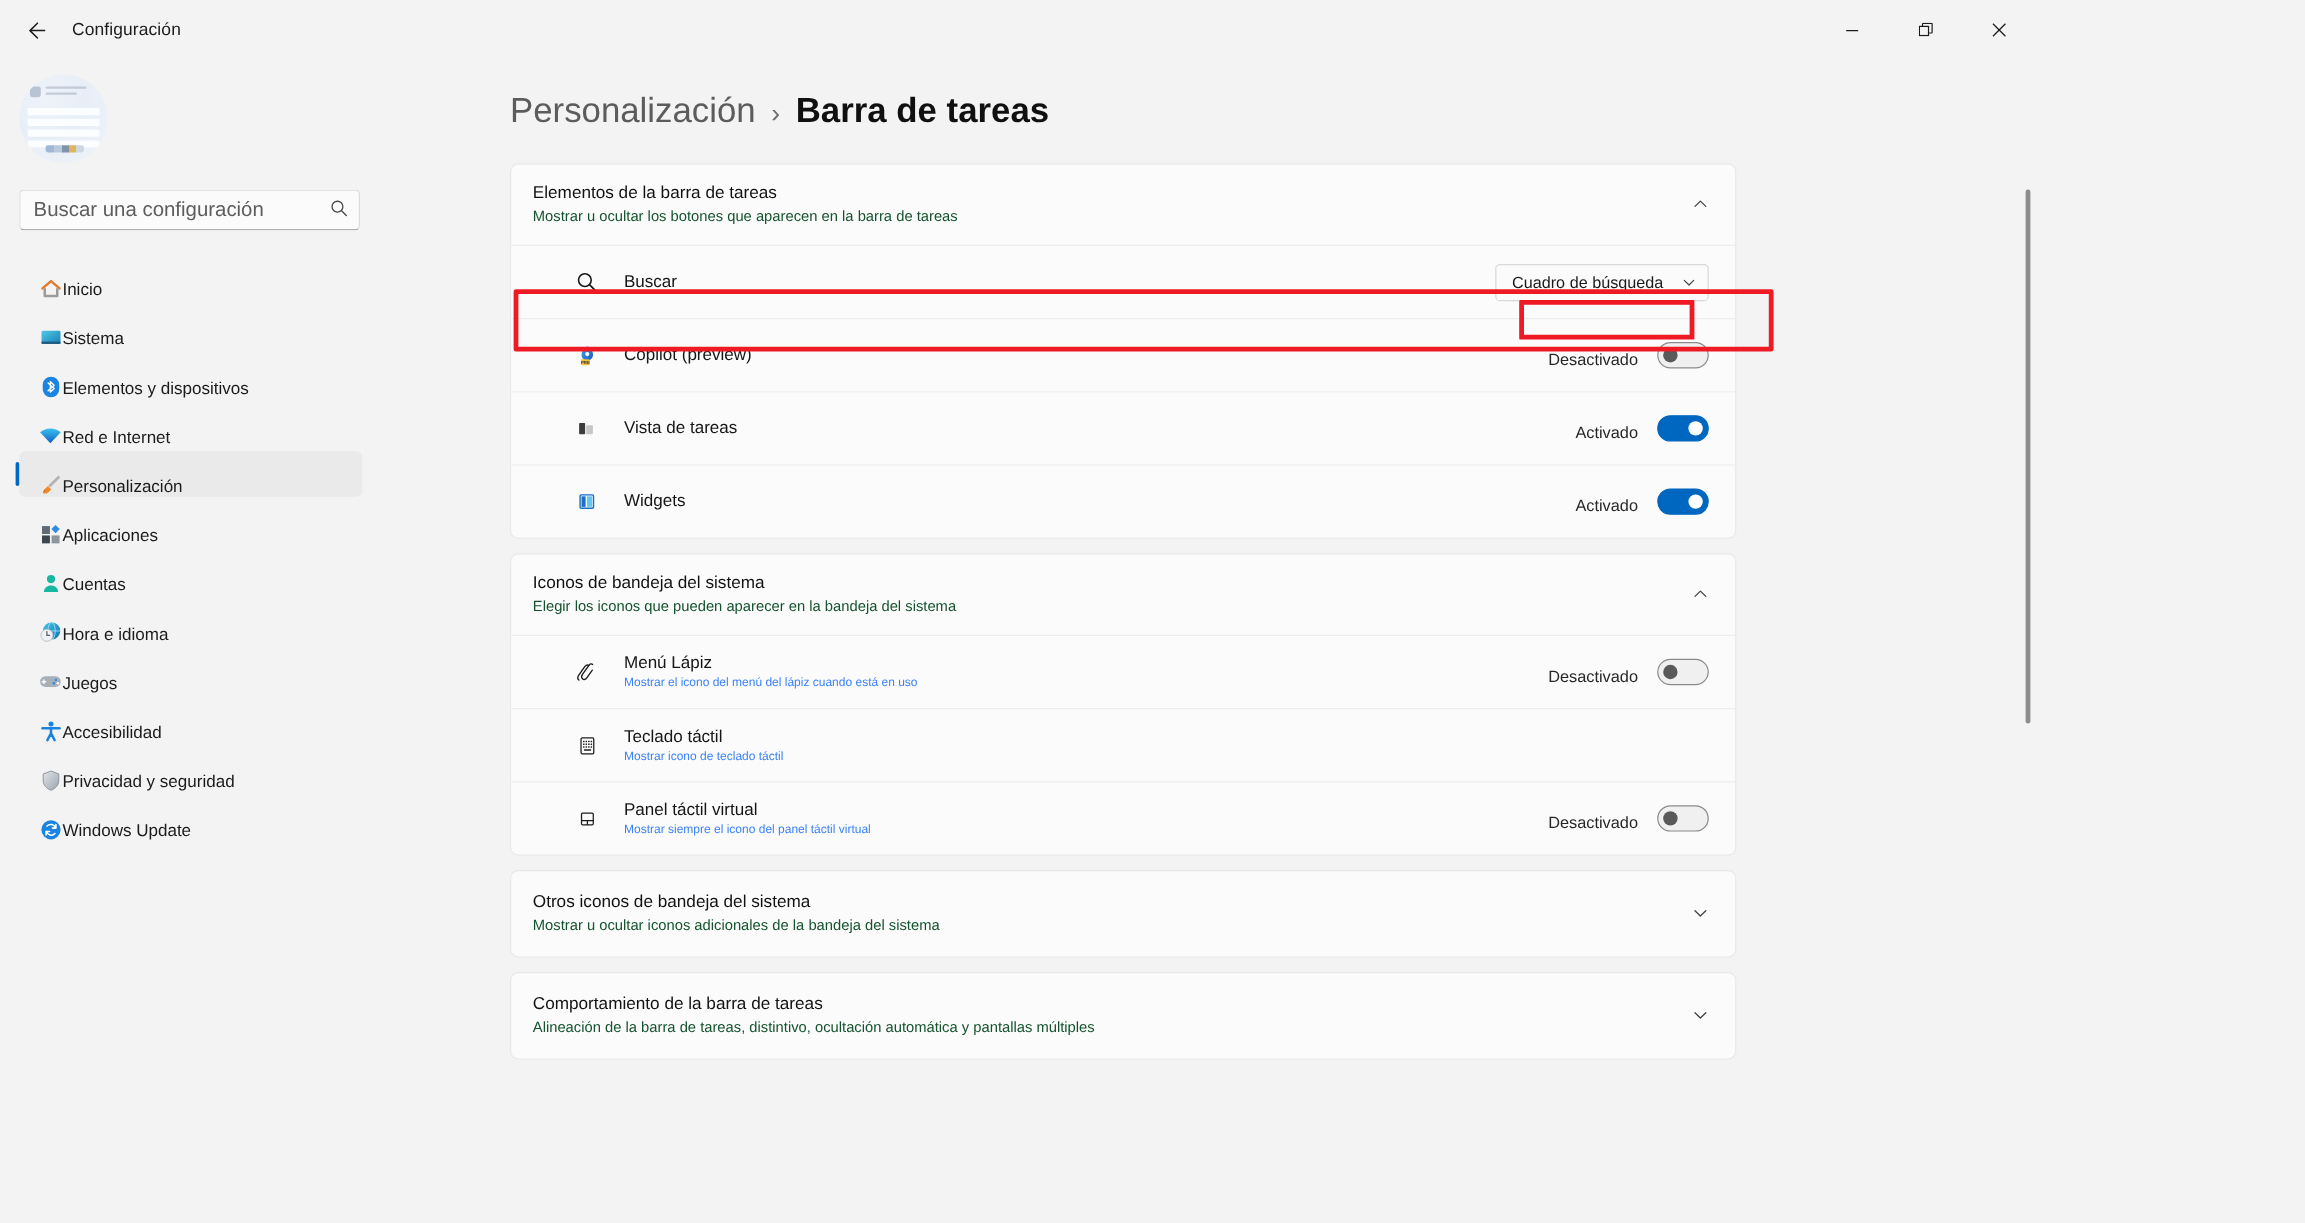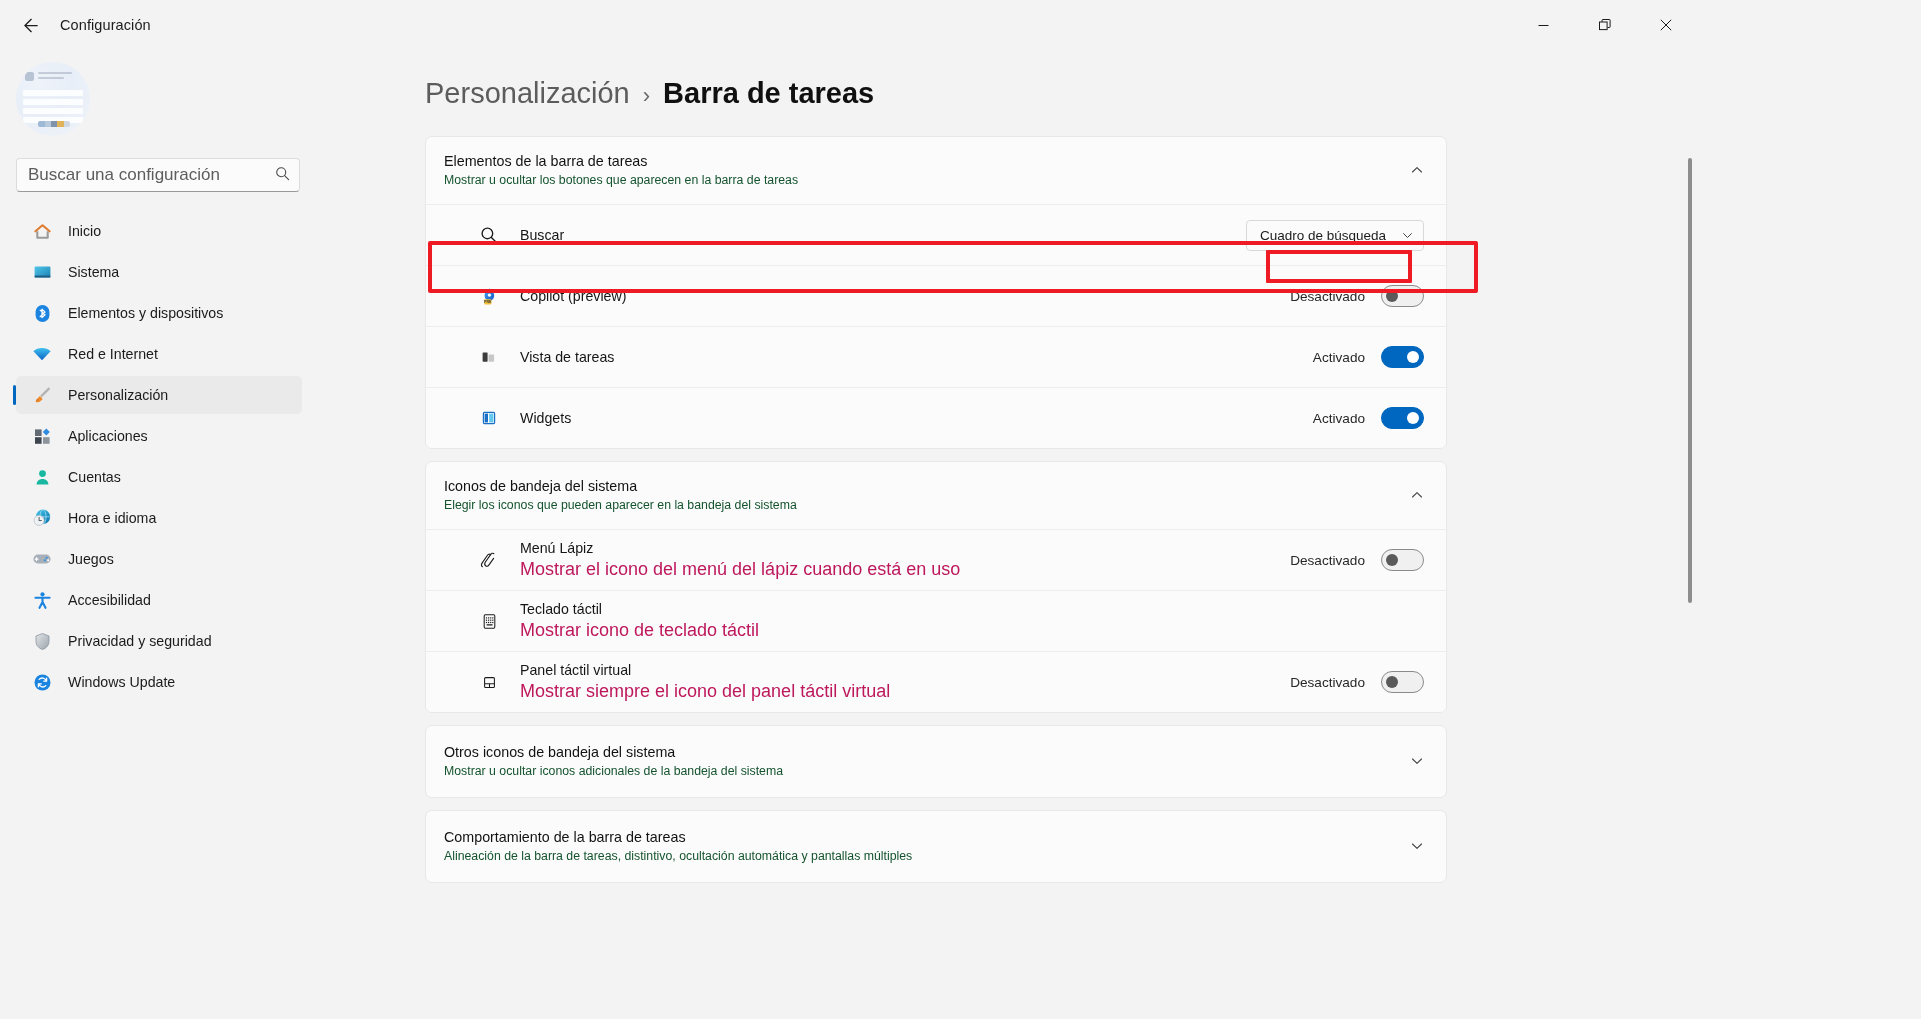--- a/index.html
+++ b/index.html
@@ -75,21 +75,21 @@
   .search-box input {
     border: 0; outline: 0; background: transparent;
     font-family: "Liberation Sans", sans-serif; font-size: 17px;
     color: #3c3c3c; padding: 0 34px 0 11px; width: 100%; height: 100%;
   }
   .search-box input::placeholder { color: #5d5d5d; }
   .search-icon-box { position: absolute; right: 9px; top: 7px; }
 
   .navlist { margin-top: 20px; padding: 0 18px 0 16px; }
   .nav-item {
-    position: relative; display: flex; align-items: center; gap: 16px;
+    position: relative; display: flex; align-items: flex-end; 
     height: 38px; padding-left: 16px; border-radius: 5px; cursor: pointer;
     margin-bottom: 3px;
   }
   .nav-item.active { background: #eaeaea; }
   .nav-item.active::before {
     content: ""; position: absolute; left: -3px; top: 9px;
     width: 3px; height: 20px; border-radius: 2px; background: #0067c0;
   }
   .nav-icon { width: 20px; height: 20px; flex: 0 0 20px; display: flex; align-items: center; justify-content: center; }
   .nav-label { font-size: 14.2px; color: #1b1b1b; }
@@ -120,22 +120,22 @@
   .card-sub { font-size: 12.3px; color: #14532d; margin-top: 4px; }
   .chev { width: 14px; height: 14px; flex: 0 0 14px; }
 
   .row {
     display: flex; align-items: center; padding: 0 22px 0 52px;
     min-height: 61px; border-top: 1px solid #ededed; background: #fbfbfb;
   }
   .row-ico { width: 22px; flex: 0 0 22px; display: flex; align-items: center; justify-content: center; margin-right: 20px; }
   .row-text { flex: 1 1 auto; }
   .row-title { font-size: 14.2px; color: #161616; }
-  .row-sub { font-size: 18px; color: #be185d; margin-top: 3px; }
-  .row-right { display: flex; align-items: center; gap: 16px; flex: 0 0 auto; }
+  .row-sub { font-size: 10px; color: #3b82f6; margin-top: 3px; }
+  .row-right { display: flex; align-items: flex-end; gap: 16px; flex: 0 0 auto; }
 
   .state-label { font-size: 13.6px; color: #272727; }
 
   .toggle {
     width: 43px; height: 22px; border-radius: 11px; position: relative;
     cursor: pointer; flex: 0 0 43px;
   }
   .toggle.off { background: #f0f0f0; border: 1px solid #8a8a8a; }
   .toggle.off .knob {
     position: absolute; left: 4px; top: 4px; width: 12px; height: 12px;

